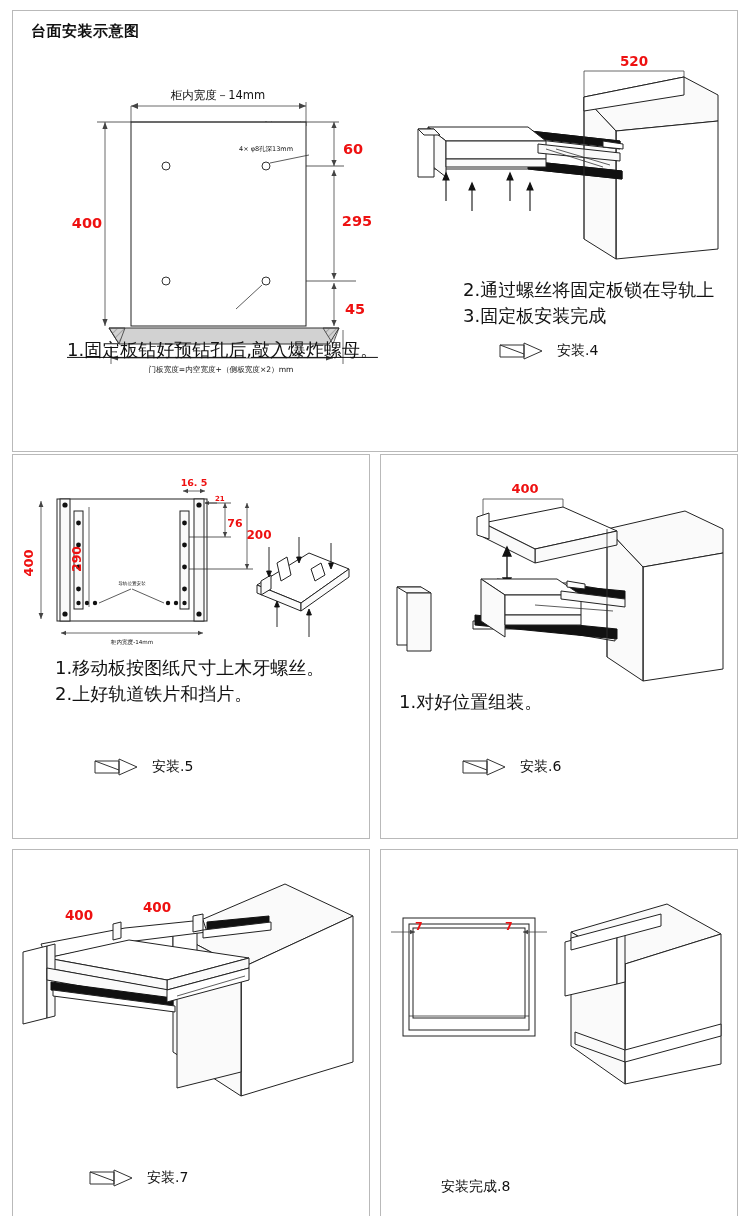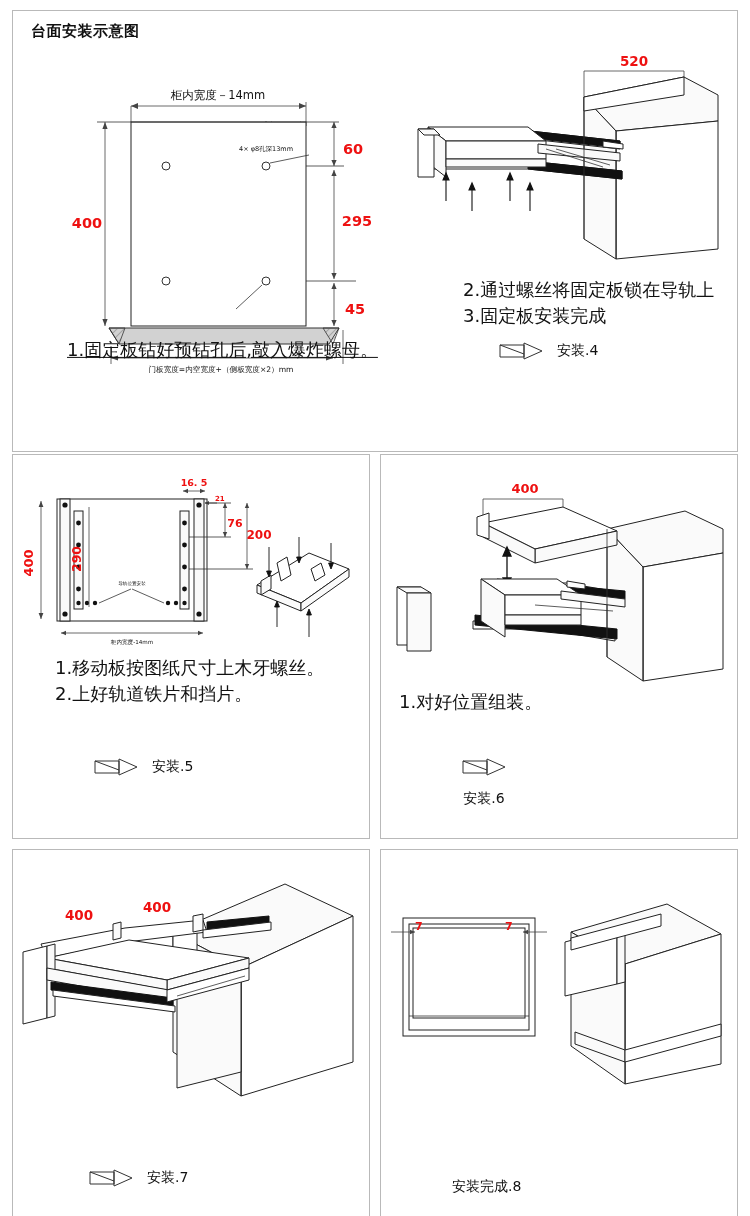--- a/index.html
+++ b/index.html
@@ -365,21 +365,21 @@
 
         <polygon points="176,122 240,130 240,138 176,130" class="faceL"></polygon>
         <line x1="150" y1="136" x2="228" y2="142" class="thin"></line>
         <polygon points="182,112 200,115 200,120 182,118" class="face"></polygon>
 
         <line x1="222" y1="60" x2="222" y2="188" class="thin"></line>
       </svg>
 
       <div class="cap" style="left:18px;top:234px;text-align:center;">1.对好位置组装。</div>
 
-      <div class="step" style="left:80px;top:302px;flex-direction:column;">
+      <div class="step" style="left:80px;top:302px;">
         <svg width="46" height="20" viewBox="0 0 46 20">
           <polygon points="2,4 26,4 26,16 2,16" fill="none" stroke="#333" stroke-width="1"></polygon>
           <polygon points="26,2 44,10 26,18" fill="none" stroke="#333" stroke-width="1"></polygon>
           <line x1="2" y1="4" x2="26" y2="13" stroke="#333" stroke-width="1"></line>
         </svg>
         <span>安装.6</span>
       </div>
     </div>
   </div>
 
@@ -453,19 +453,19 @@
 
         <polygon points="180,56 232,42 232,98 180,110" class="face"></polygon>
         <polygon points="232,42 240,40 240,96 232,98" class="faceL"></polygon>
         <polygon points="186,52 276,28 276,40 186,64" class="face"></polygon>
 
         <polygon points="190,146 240,164 240,176 190,158" class="faceL"></polygon>
         <polygon points="240,164 336,138 336,150 240,176" class="face"></polygon>
       </svg>
 
 
-      <div class="step" style="left:71px;top:328px;">
+      <div class="step" style="left:60px;top:328px;">
         <span>安装完成.8</span>
       </div>
     </div>
   </div>
 
 </div>
 
 </body></html>

